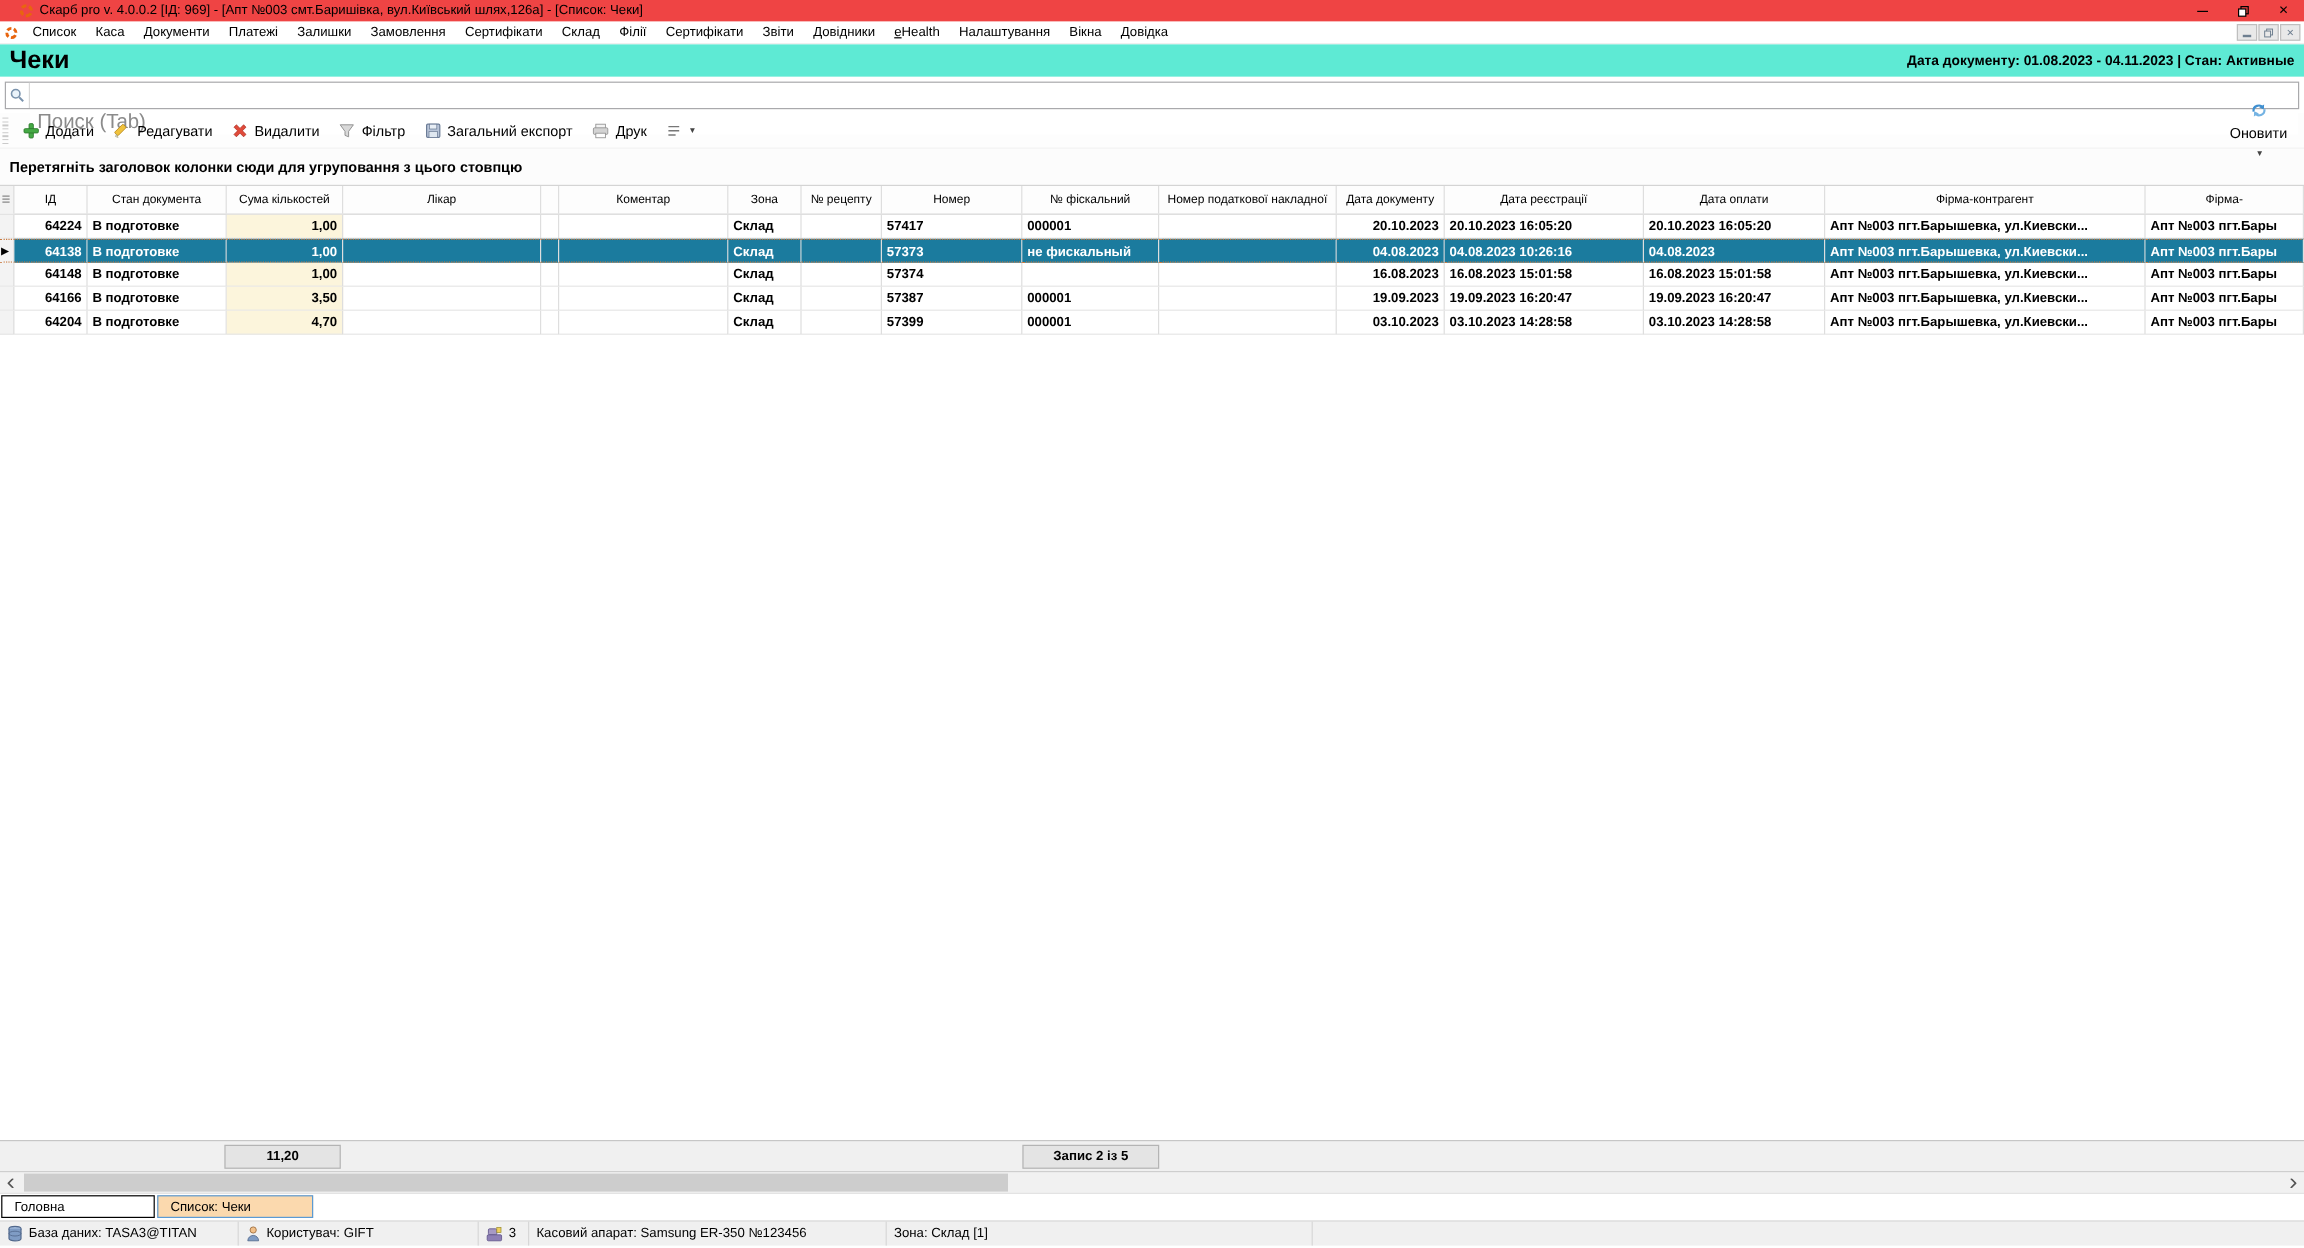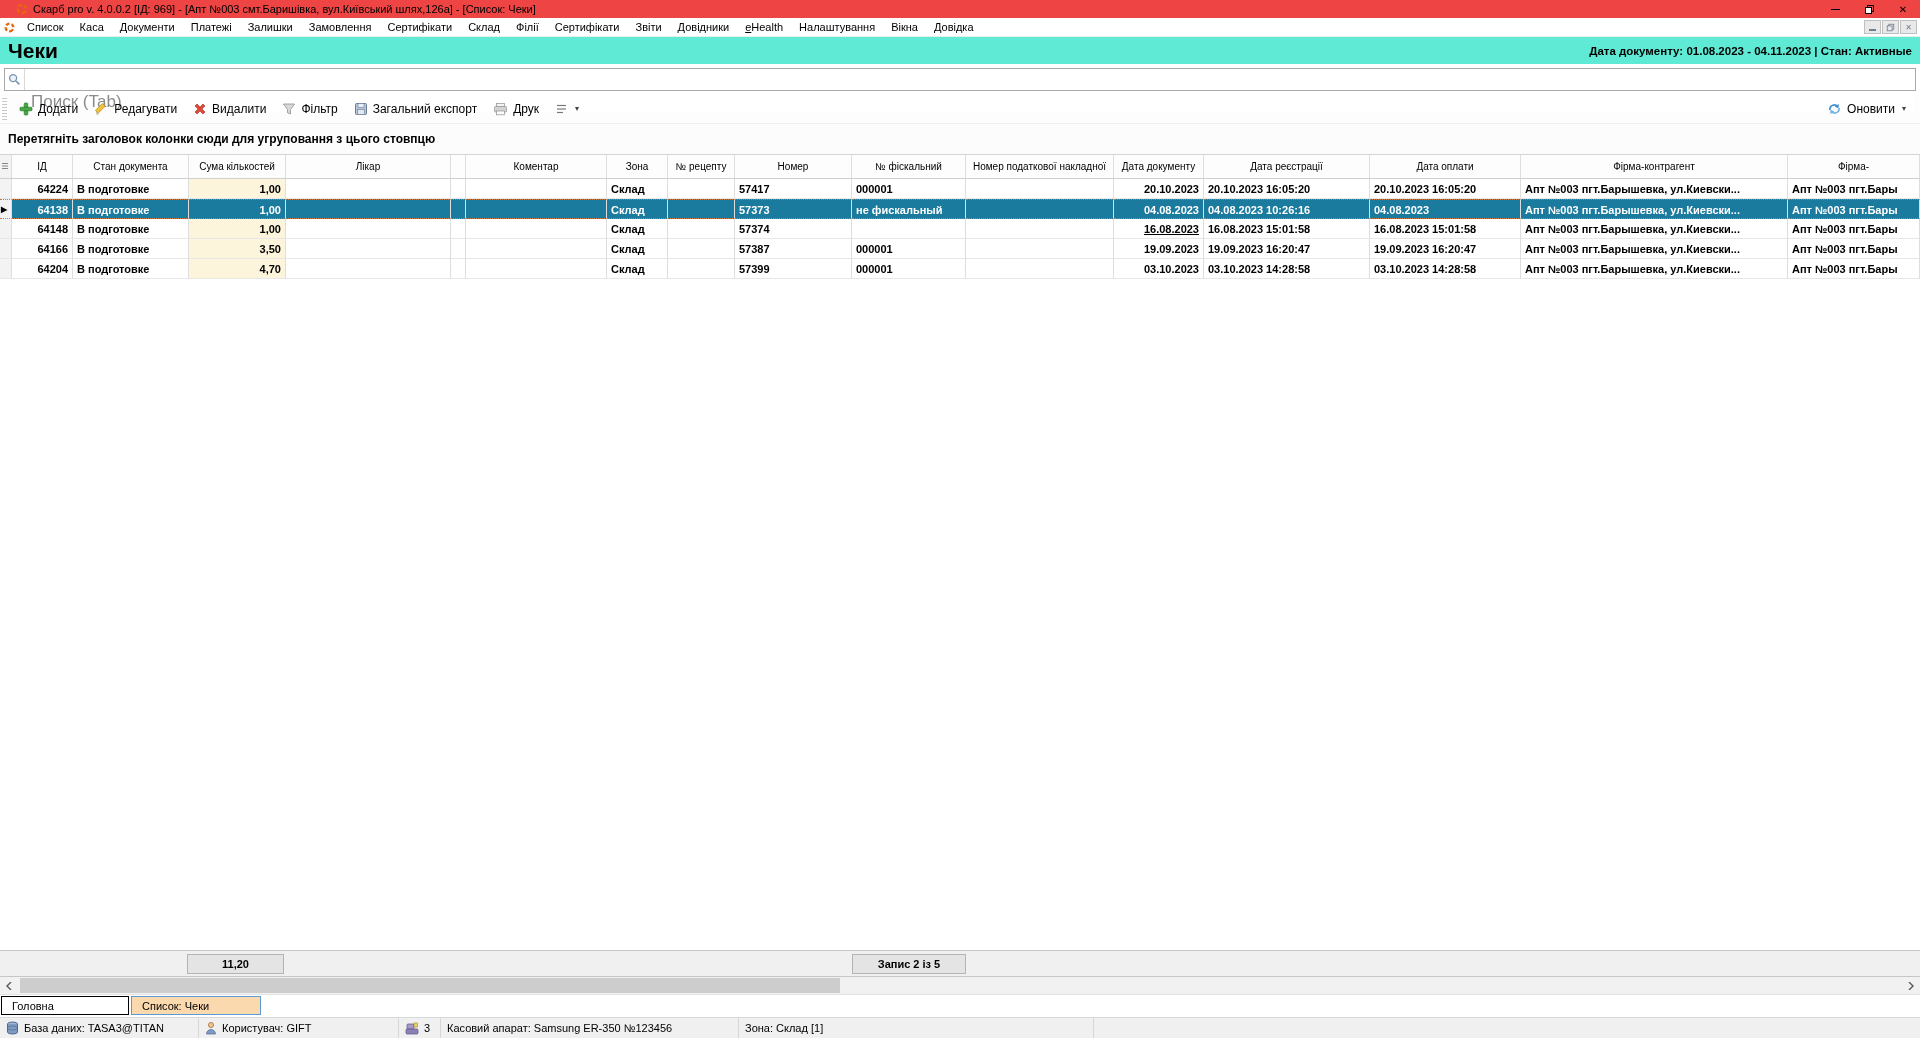--- a/index.html
+++ b/index.html
@@ -41,21 +41,21 @@
   
   .toolbar { height:30px; display:flex; align-items:center; background:#fdfdfd;
              border-bottom:1px solid #f0f0f0; padding:0 6px 0 2px; }
   .drag-handle { width:5px; height:22px; margin-right:4px;
       background-image:repeating-linear-gradient(#c9c9c9 0 1px, transparent 1px 3px);
       background-size:1px 100%; background-repeat:repeat-x; background-position:2px 0; }
   .tbtn { display:flex; align-items:center; gap:5px; font-size:12px; padding:3px 7px;
           background:transparent; border:1px solid transparent; white-space:nowrap; }
   .tbtn svg { flex:0 0 auto; }
   .caret { font-size:8px; color:#444; margin-left:2px; }
-  .tbtn-refresh { margin-left:auto; }
+  .tbtn-refresh { margin-left:auto;flex-direction:column; }
 
   
   .group-hint { height:30px; display:flex; align-items:center; padding:0 8px;
                 font-size:12px; font-weight:bold; background:#fcfcfc; }
   .grid-header { display:flex; height:25px; border-top:1px solid #d4d4d4; border-bottom:1px solid #cfcfcf;
                  background:#fdfdfd; }
   .hcell { height:100%; border-right:1px solid #dedede; font-size:10px; display:flex;
            align-items:center; justify-content:center; overflow:hidden; white-space:nowrap; padding:0 3px; }
   .hcell.h-indicator { justify-content:flex-start; padding:0 1px; background:#f3f3f3; }
   .grid-body { background:#fff; }
@@ -306,21 +306,21 @@
       <div class="gcell c-state" style="width: 116px;">В подготовке</div>
       <div class="gcell c-qty" style="width: 97px; text-align: right;">1,00</div>
       <div class="gcell c-doctor" style="width: 165px;"></div>
       <div class="gcell c-blank" style="width: 15px;"></div>
       <div class="gcell c-comment" style="width: 141px;"></div>
       <div class="gcell c-zone" style="width: 61px;">Склад</div>
       <div class="gcell c-recipe_no" style="width: 67px;"></div>
       <div class="gcell c-number" style="width: 117px;">57374</div>
       <div class="gcell c-fiscal_no" style="width: 114px;"></div>
       <div class="gcell c-tax_invoice_no" style="width: 148px;"></div>
-      <div class="gcell c-doc_date" style="width: 90px; text-align: right; text-decoration: underline;">16.08.2023</div>
+      <div class="gcell c-doc_date" style="width: 90px; text-align: right;">16.08.2023</div>
       <div class="gcell c-reg_date" style="width: 166px;">16.08.2023 15:01:58</div>
       <div class="gcell c-pay_date" style="width: 151px;">16.08.2023 15:01:58</div>
       <div class="gcell c-firm_contragent" style="width: 267px;">Апт №003 пгт.Барышевка, ул.Киевски...</div>
       <div class="gcell c-firm2" style="width: 132px;">Апт №003 пгт.Бары</div>
     </div>
     <div class="grow">
       <div class="gcell c-indicator" style="width: 12px;"></div>
       <div class="gcell c-id" style="width: 61px; text-align: right;">64166</div>
       <div class="gcell c-state" style="width: 116px;">В подготовке</div>
       <div class="gcell c-qty" style="width: 97px; text-align: right;">3,50</div>

